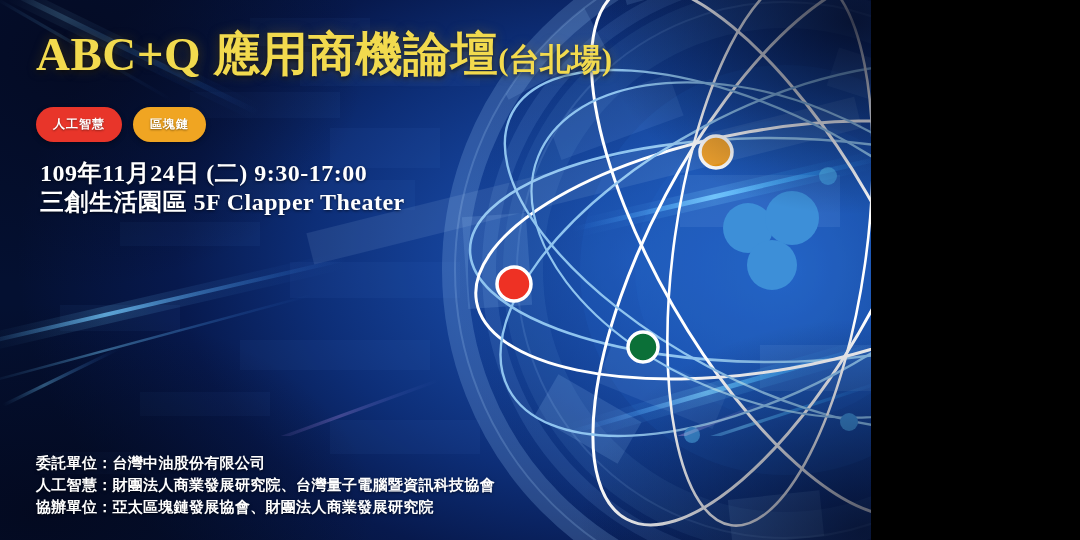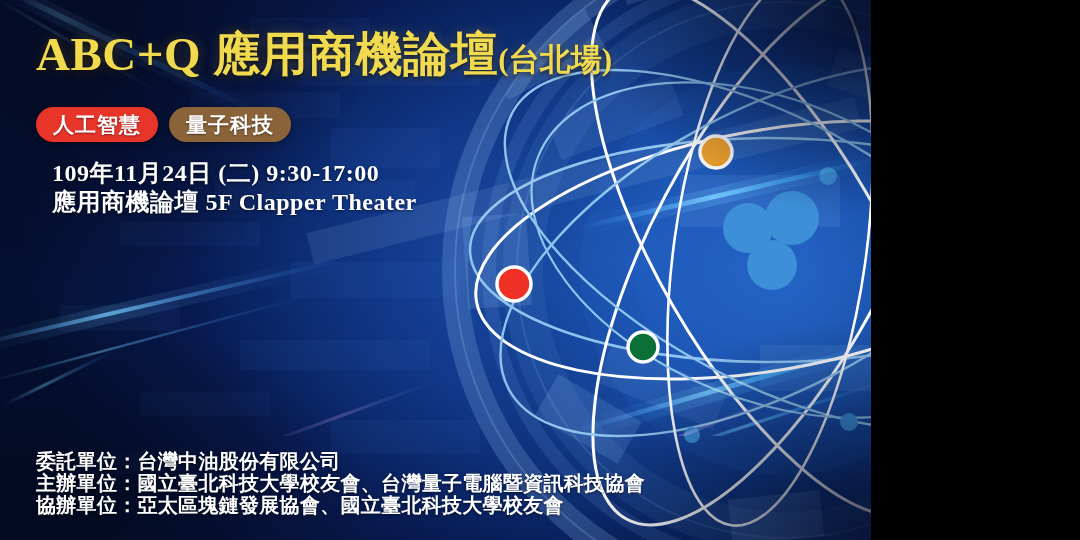--- a/index.html
+++ b/index.html
@@ -54,44 +54,44 @@
   }
   .title .sub { font-size:31px; vertical-align:baseline; letter-spacing:0; }
 
   .tags { position:absolute; left:36px; top:107px; display:flex; gap:11px; align-items:center; }
   .tag {
     display:inline-flex; align-items:center; justify-content:center;
     height:35px; padding:0 17px;
     border-radius:18px;
     color:#ffffff;
     font-family:"Liberation Sans", sans-serif;
-    font-weight:700; font-size:21px; letter-spacing:1px;
+    font-weight:700; font-size:12px; letter-spacing:1px;
     text-shadow:0 1px 2px rgba(0,0,0,.45);
     box-shadow:0 2px 5px rgba(0,0,0,.35);
     white-space:nowrap;
   }
 
-  .infolines { position:absolute; left:52px; top:159px; }
+  .infolines { position:absolute; left:40px; top:159px; }
   .infoline {
     color:#FFFFFF;
     font-family:"Liberation Serif", serif;
     font-weight:700;
     font-size:24px;
     line-height:29px;
     letter-spacing:0.5px;
     white-space:nowrap;
     text-shadow:0 1px 3px rgba(0,0,0,.6);
   }
 
   .footer { position:absolute; left:36px; top:452px; }
   .footline {
     color:#FFFFFF;
-    font-family:Liberation Mono, monospace;
+    font-family:Liberation Serif, serif;
     font-weight:700;
-    font-size:20px;
+    font-size:15px;
     line-height:22px;
     letter-spacing:0.3px;
     white-space:nowrap;
     text-shadow:0 1px 3px rgba(0,0,0,.6);
   }
 </style>
 </head>
 <body>
 
 <div class="banner">
@@ -263,28 +263,28 @@
   <div class="vignette"></div>
 
   <div class="content">
 
     <h1 class="title">
       <span>ABC+Q 應用商機論壇</span><span class="sub">(台北場)</span>
     </h1>
 
     <div class="tags">
       <span class="tag" style="background:#E8352A">人工智慧</span>
-      <span class="tag" style="background:#8A6339">量子科技</span>
+      <span class="tag" style="background:#F0A522">區塊鏈</span>
     </div>
 
     <div class="infolines">
       <div class="infoline">109年11月24日 (二)  9:30-17:00</div>
-      <div class="infoline">應用商機論壇 5F Clapper Theater</div>
+      <div class="infoline">三創生活園區 5F Clapper Theater</div>
     </div>
 
     <div class="footer">
       <div class="footline">委託單位：台灣中油股份有限公司</div>
-      <div class="footline">主辦單位：國立臺北科技大學校友會、台灣量子電腦暨資訊科技協會</div>
-      <div class="footline">協辦單位：亞太區塊鏈發展協會、國立臺北科技大學校友會</div>
+      <div class="footline">人工智慧：財團法人商業發展研究院、台灣量子電腦暨資訊科技協會</div>
+      <div class="footline">協辦單位：亞太區塊鏈發展協會、財團法人商業發展研究院</div>
     </div>
 
   </div>
 </div>
 
 </body></html>

